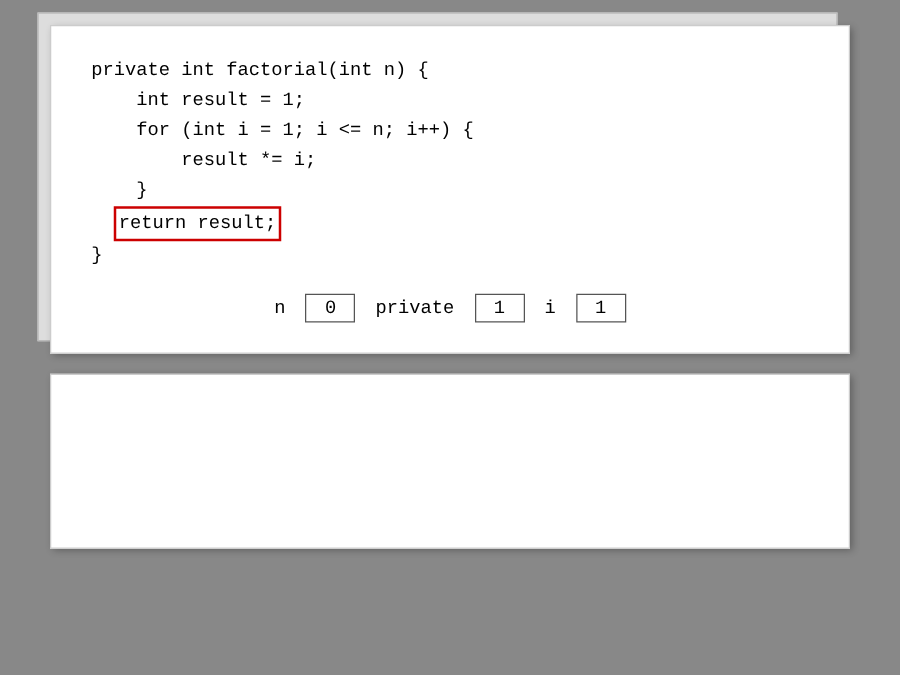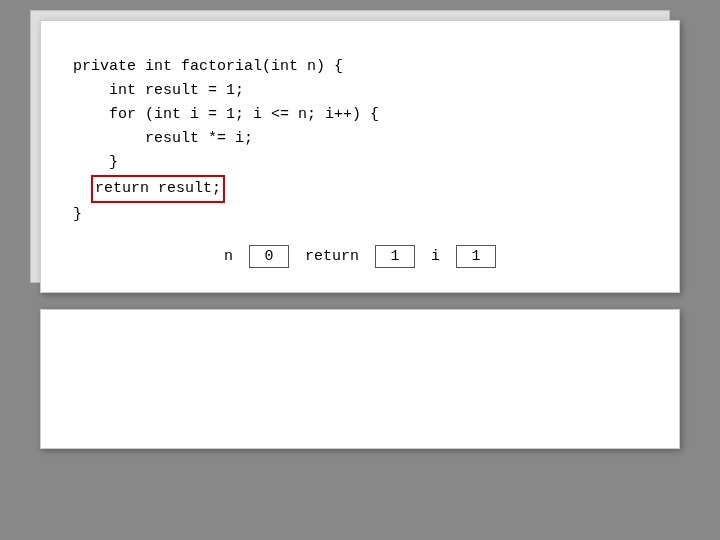--- a/index.html
+++ b/index.html
@@ -32,21 +32,20 @@
 
     .card-bottom {
       min-height: 140px;
     }
 
     .code-block {
       font-size: 15px;
       line-height: 1.6;
       color: #000;
       white-space: pre;
-      margin-top: 10px;
     }
 
     .highlighted {
       display: inline-block;
       background: #fff;
       border: 2px solid #cc0000;
       padding: 0 2px;
       color: #000;
     }
 
@@ -107,21 +106,21 @@
 <span>    for (int i = 1; i &lt;= n; i++) {</span>
 <span>        result *= i;</span>
 <span>    }</span>
 <span>  <span class="highlighted">return result;</span></span>
 <span>}</span></div>
 
     <div class="variables-row">
       <span class="var-label">n</span>
       <span class="var-box">0</span>
 
-      <span class="var-label">return</span>
+      <span class="var-label">private</span>
       <span class="var-box">1</span>
 
       <span class="var-label">i</span>
       <span class="var-box">1</span>
     </div>
   </div>
 </div>
 
 <div class="card card-bottom" style="width:640px;">
 </div>

